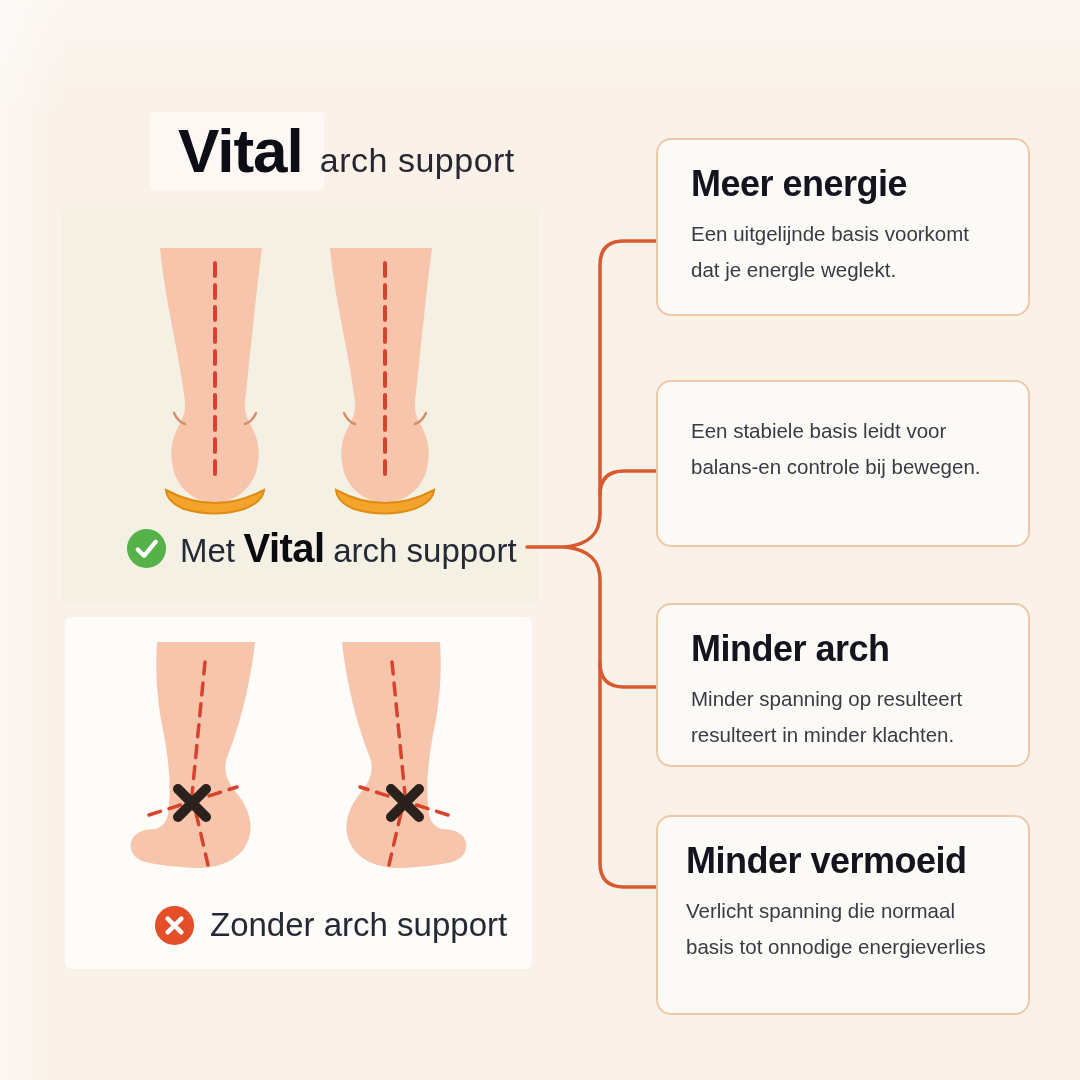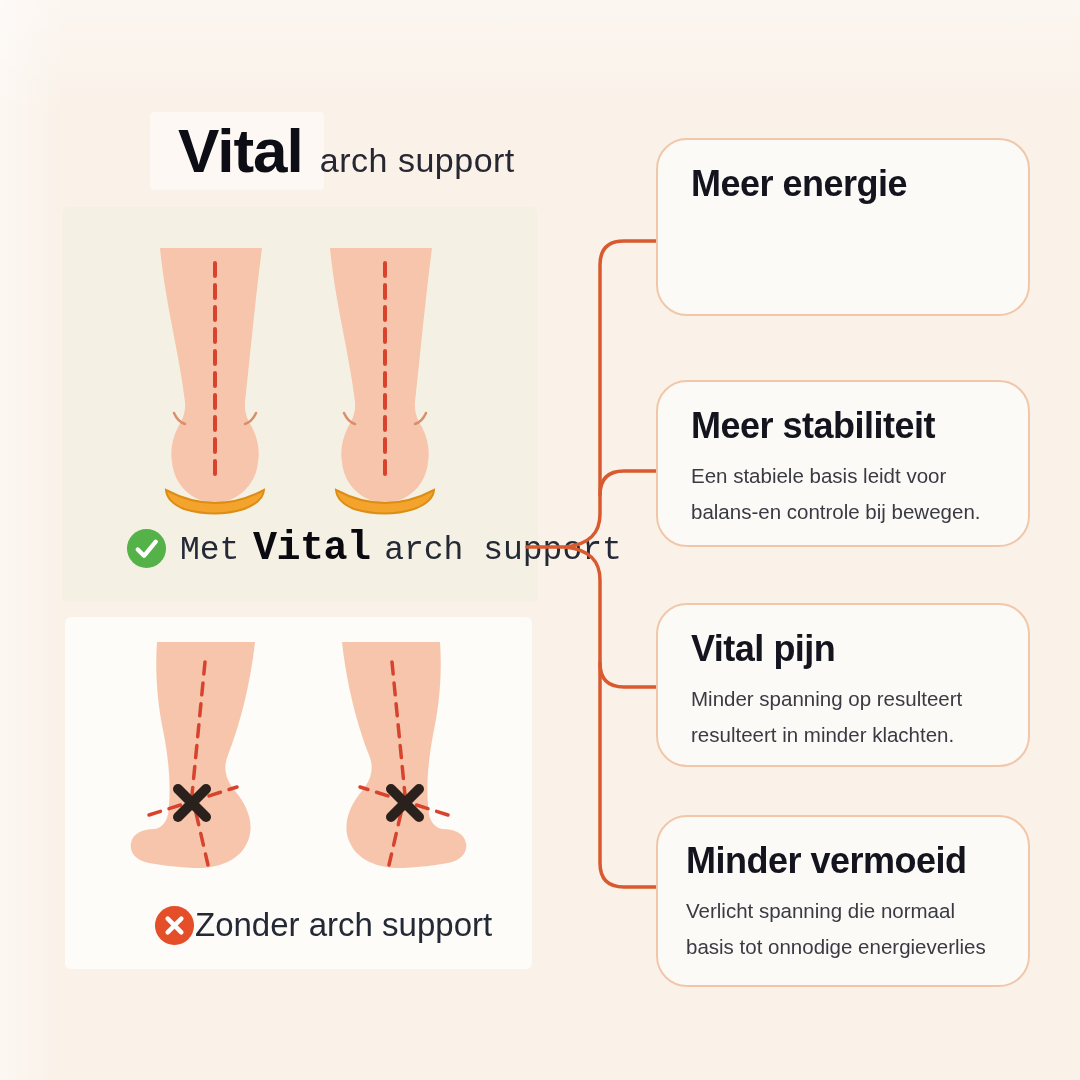--- a/index.html
+++ b/index.html
@@ -30,40 +30,40 @@
   .panel-top svg,.panel-bottom svg{position:absolute;left:0;top:0;}
   .skin{fill:var(--skin);}
   .dash{stroke:var(--dash-red);stroke-width:4;fill:none;stroke-dasharray:13 9;stroke-linecap:round;}
   .dash-thin{stroke:var(--dash-red);stroke-width:3.5;fill:none;stroke-dasharray:12 9;stroke-linecap:round;}
   .insole{fill:var(--insole);stroke:var(--insole-edge);stroke-width:2;}
   .tick{stroke:var(--tick);stroke-width:2.5;fill:none;stroke-linecap:round;}
   .xline{stroke:var(--xmark);stroke-width:10;stroke-linecap:round;}
   
   .cmp-label{position:absolute;display:flex;align-items:center;}
   .cmp-label .txt{white-space:nowrap;}
-  .label-met{left:126px;top:526px;height:44px;gap:13px;font-family:Liberation Mono, monospace;}
+  .label-met{left:126px;top:526px;height:44px;gap:13px;}
   .label-met .t1{font-size:33px;font-weight:500;color:var(--label-text);}
   .label-met .t2{font-size:40px;font-weight:800;color:#09090F;margin:0 4px;letter-spacing:-.5px;}
   .label-met .t3{font-size:33px;font-weight:400;color:var(--label-text);}
-  .label-zonder{left:154px;top:903px;height:44px;}
+  .label-zonder{left:154px;top:903px;height:44px;gap:15px;}
   .label-zonder .t1{font-size:33px;font-weight:500;color:var(--label-text);}
   .badge{width:41px;height:41px;flex:0 0 auto;}
   
   .connector{position:absolute;left:0;top:0;pointer-events:none;}
   .cpath{stroke:var(--connector);stroke-width:3.5;fill:none;stroke-linecap:round;}
   
   .card{position:absolute;left:656px;width:374px;background:var(--card-bg);
-    border:2px solid var(--card-border);border-radius:31px;box-sizing:border-box;
+    border:2px solid var(--card-border);border-radius:15px;box-sizing:border-box;
     padding:21px 12px 0 33px;}
   .card h2{margin:0;font-size:36px;font-weight:700;letter-spacing:-.5px;color:var(--heading);line-height:1.25;}
   .card p{margin:10px 0 0 0;font-size:20.5px;line-height:36px;color:var(--body-text);white-space:pre-line;}
   .card-1{top:138px;height:178px;}
   .card-2{top:380px;height:167px;}
   .card-3{top:603px;height:164px;}
-  .card-4{top:815px;height:172px;padding-left:28px;}
+  .card-4{top:815px;height:200px;padding-left:28px;}
 </style>
 </head>
 <body>
 
 <div class="page">
 
   <div class="title-patch"></div>
   <div class="title">
     <span class="brand">Vital</span>
     <span class="suffix">arch support</span>
@@ -149,28 +149,29 @@
   <svg class="connector" width="1080" height="1080" viewBox="0 0 1080 1080">
     <path class="cpath" d="M527 547 H566"></path>
     <path class="cpath" d="M566 547 C590 544 600 533 600 514 V265 Q600 241 624 241 H658"></path>
     <path class="cpath" d="M658 471 H624 Q600 471 600 495"></path>
     <path class="cpath" d="M566 547 C590 550 600 561 600 580 V863 Q600 887 624 887 H658"></path>
     <path class="cpath" d="M658 687 H624 Q600 687 600 663"></path>
   </svg>
 
   <div class="card card-1">
     <h2>Meer energie</h2>
+    <p>Een uitgelijnde basis voorkomt
+dat je energle weglekt.</p>
   </div>
   <div class="card card-2">
-    <h2>Meer stabiliteit</h2>
     <p>Een stabiele basis leidt voor
 balans-en controle bij bewegen.</p>
   </div>
   <div class="card card-3">
-    <h2>Vital pijn</h2>
+    <h2>Minder arch</h2>
     <p>Minder spanning op resulteert
 resulteert in minder klachten.</p>
   </div>
   <div class="card card-4">
     <h2>Minder vermoeid</h2>
     <p>Verlicht spanning die normaal
 basis tot onnodige energieverlies</p>
   </div>
 
 </div>

